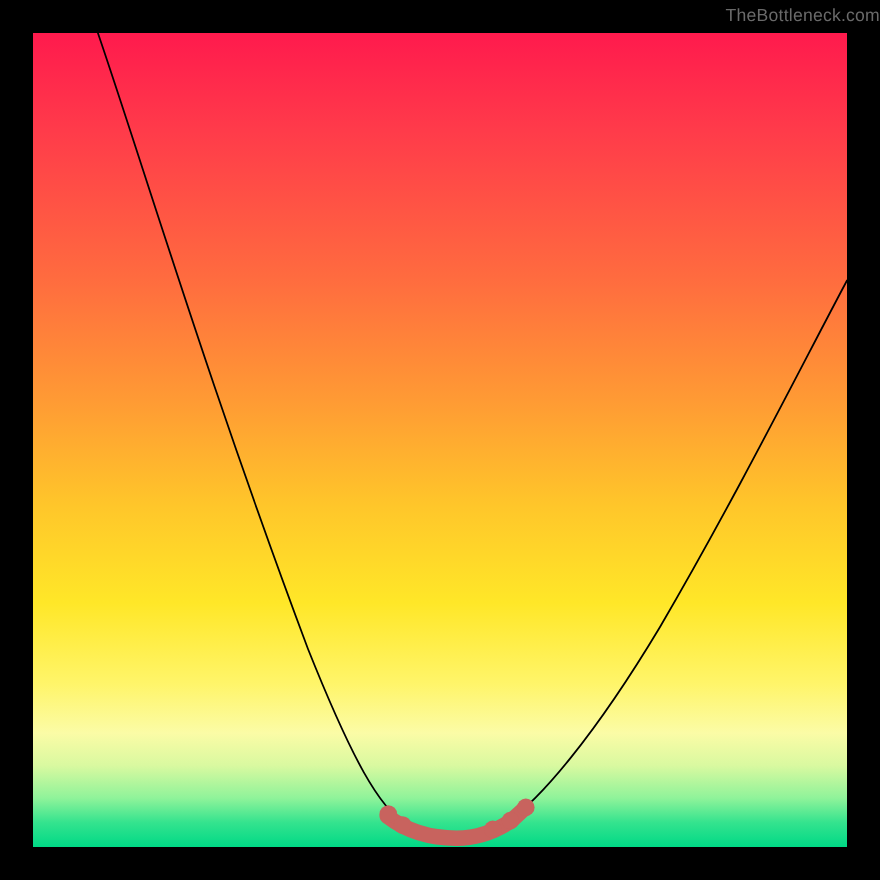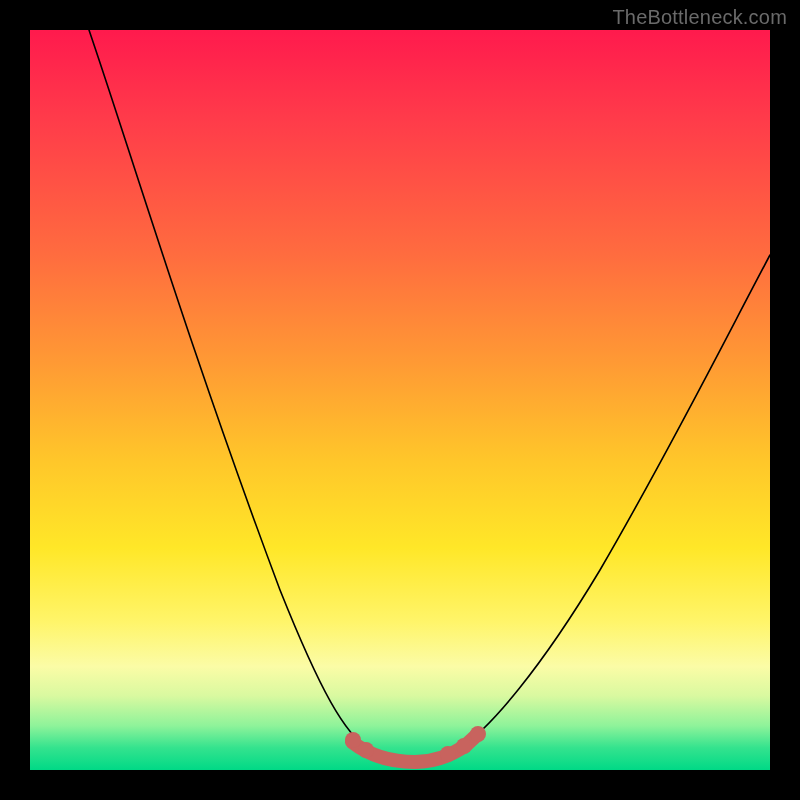--- a/index.html
+++ b/index.html
@@ -35,23 +35,23 @@
       #fbfca6 86%,
       #d9f9a0 90%,
       #8ff39a 94%,
       #34e38e 97%,
       #00d986 100%
     );
   }
   .watermark {
     position: absolute;
     top: 6px;
-    right: 13px;
+    right: 0;
     color: #6a6a6a;
-    font-size: 20px;
+    font-size: 16px;
     font-weight: 500;
     letter-spacing: 0.2px;
     user-select: none;
   }
   svg.curve {
     position: absolute;
     inset: 0;
     width: 740px;
     height: 740px;
     overflow: visible;

